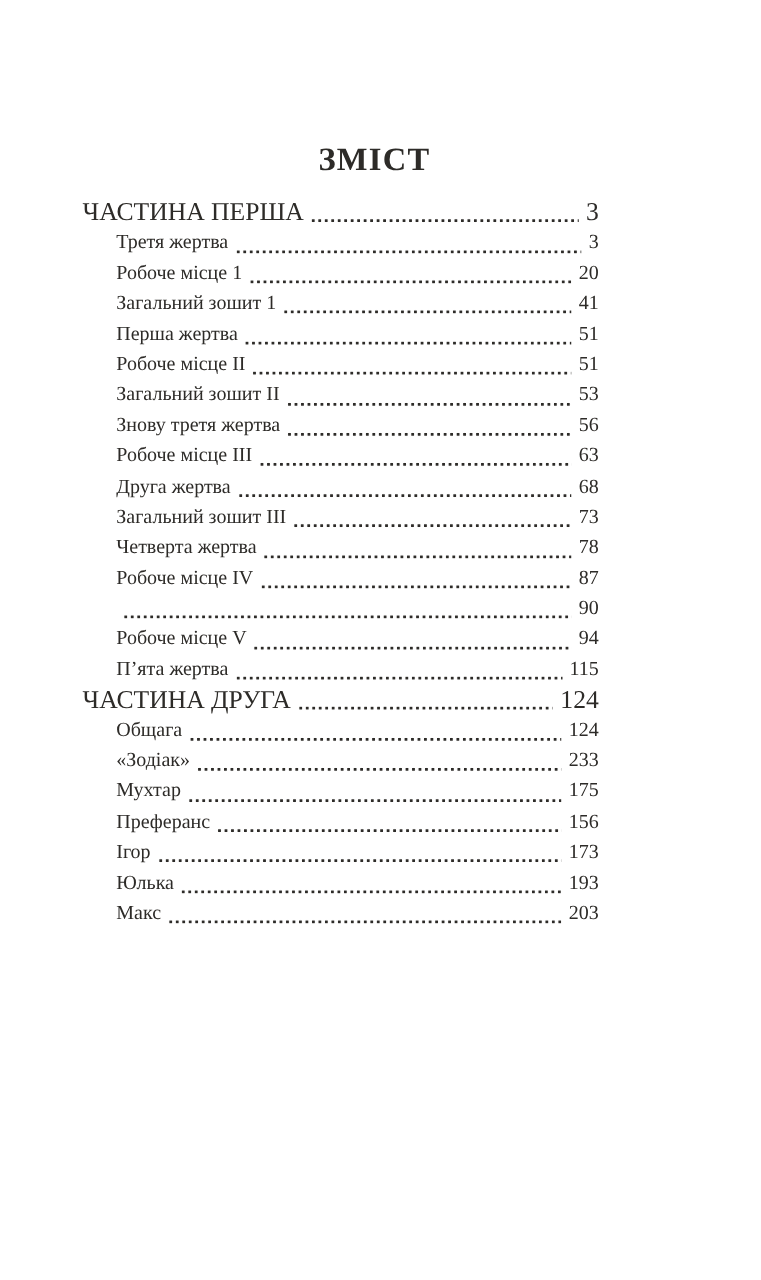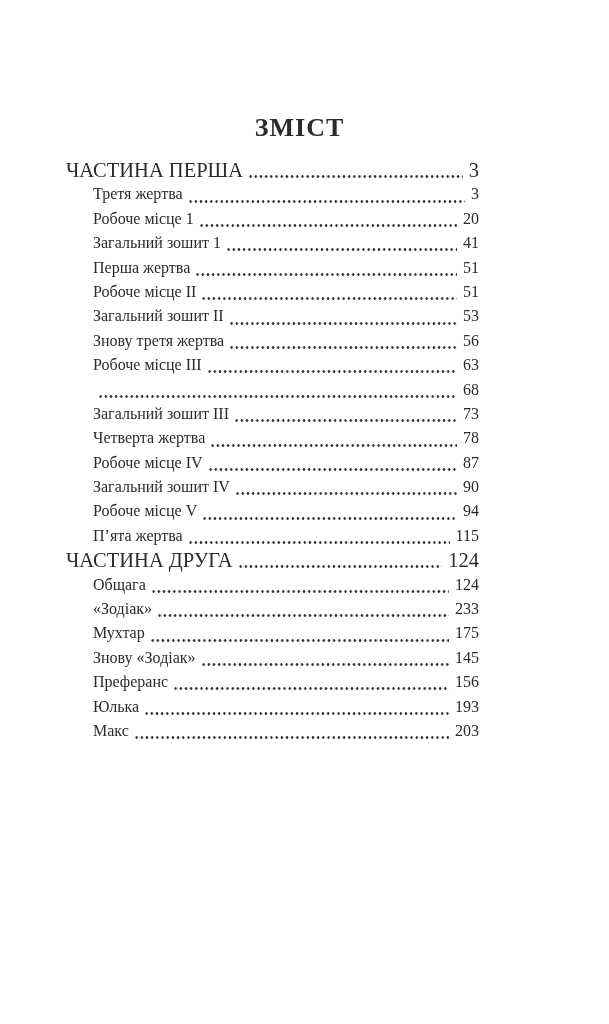--- a/index.html
+++ b/index.html
@@ -118,40 +118,40 @@
         <span class="label">Знову третя жертва</span>
         <span class="leader"></span>
         <span class="pagenum">56</span>
       </div>
       <div class="row entry-row">
         <span class="label">Робоче місце III</span>
         <span class="leader"></span>
         <span class="pagenum">63</span>
       </div>
       <div class="row entry-row">
+        <span class="label">Друга жертва</span>
         <span class="leader"></span>
         <span class="pagenum">68</span>
       </div>
       <div class="row entry-row">
         <span class="label">Загальний зошит III</span>
         <span class="leader"></span>
         <span class="pagenum">73</span>
       </div>
       <div class="row entry-row">
         <span class="label">Четверта жертва</span>
         <span class="leader"></span>
         <span class="pagenum">78</span>
       </div>
       <div class="row entry-row">
         <span class="label">Робоче місце IV</span>
         <span class="leader"></span>
         <span class="pagenum">87</span>
       </div>
       <div class="row entry-row">
-        <span class="label">Загальний зошит IV</span>
         <span class="leader"></span>
         <span class="pagenum">90</span>
       </div>
       <div class="row entry-row">
         <span class="label">Робоче місце V</span>
         <span class="leader"></span>
         <span class="pagenum">94</span>
       </div>
       <div class="row entry-row">
         <span class="label">П’ята жертва</span>
@@ -172,28 +172,28 @@
         <span class="label">«Зодіак»</span>
         <span class="leader"></span>
         <span class="pagenum">233</span>
       </div>
       <div class="row entry-row">
         <span class="label">Мухтар</span>
         <span class="leader"></span>
         <span class="pagenum">175</span>
       </div>
       <div class="row entry-row">
-        <span class="label">Знову «Зодіак»</span>
-        <span class="leader"></span>
-        <span class="pagenum">145</span>
-      </div>
-      <div class="row entry-row">
         <span class="label">Преферанс</span>
         <span class="leader"></span>
         <span class="pagenum">156</span>
+      </div>
+      <div class="row entry-row">
+        <span class="label">Ігор</span>
+        <span class="leader"></span>
+        <span class="pagenum">173</span>
       </div>
       <div class="row entry-row">
         <span class="label">Юлька</span>
         <span class="leader"></span>
         <span class="pagenum">193</span>
       </div>
       <div class="row entry-row">
         <span class="label">Макс</span>
         <span class="leader"></span>
         <span class="pagenum">203</span>

